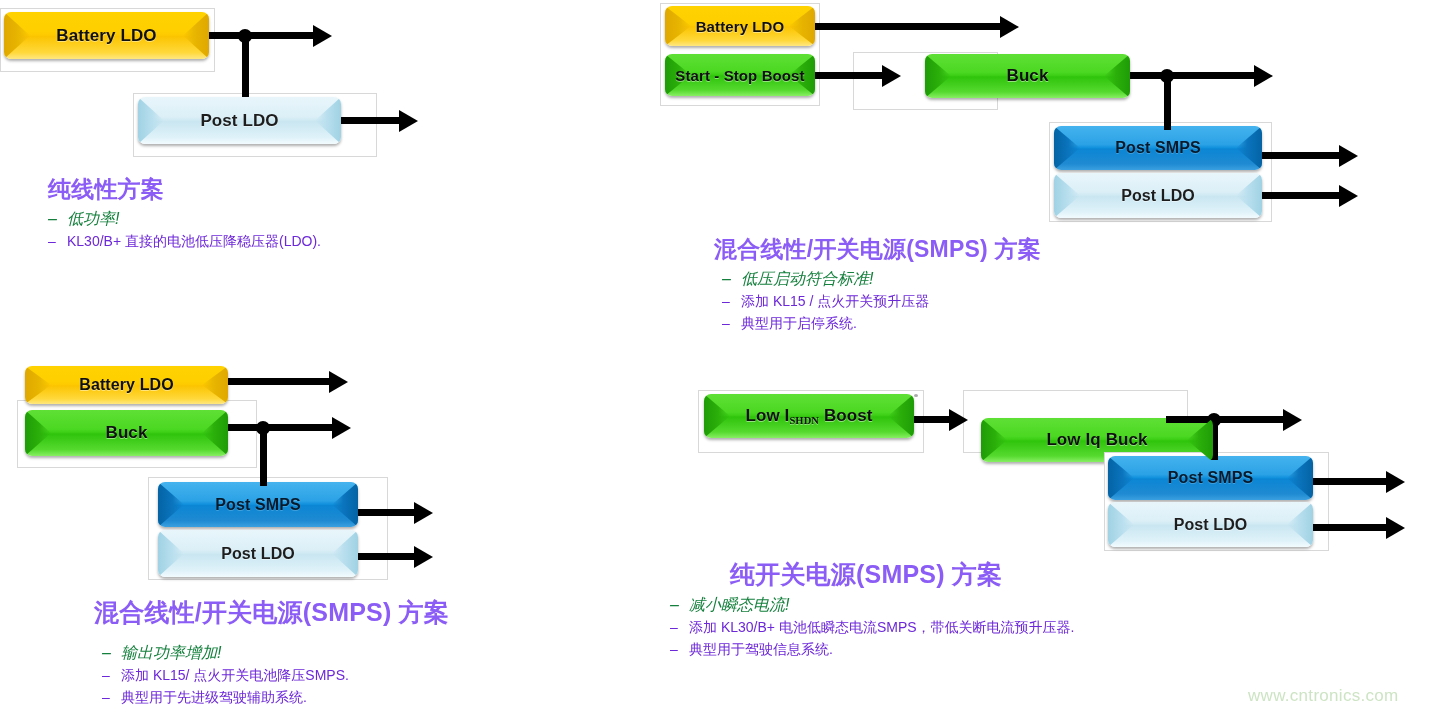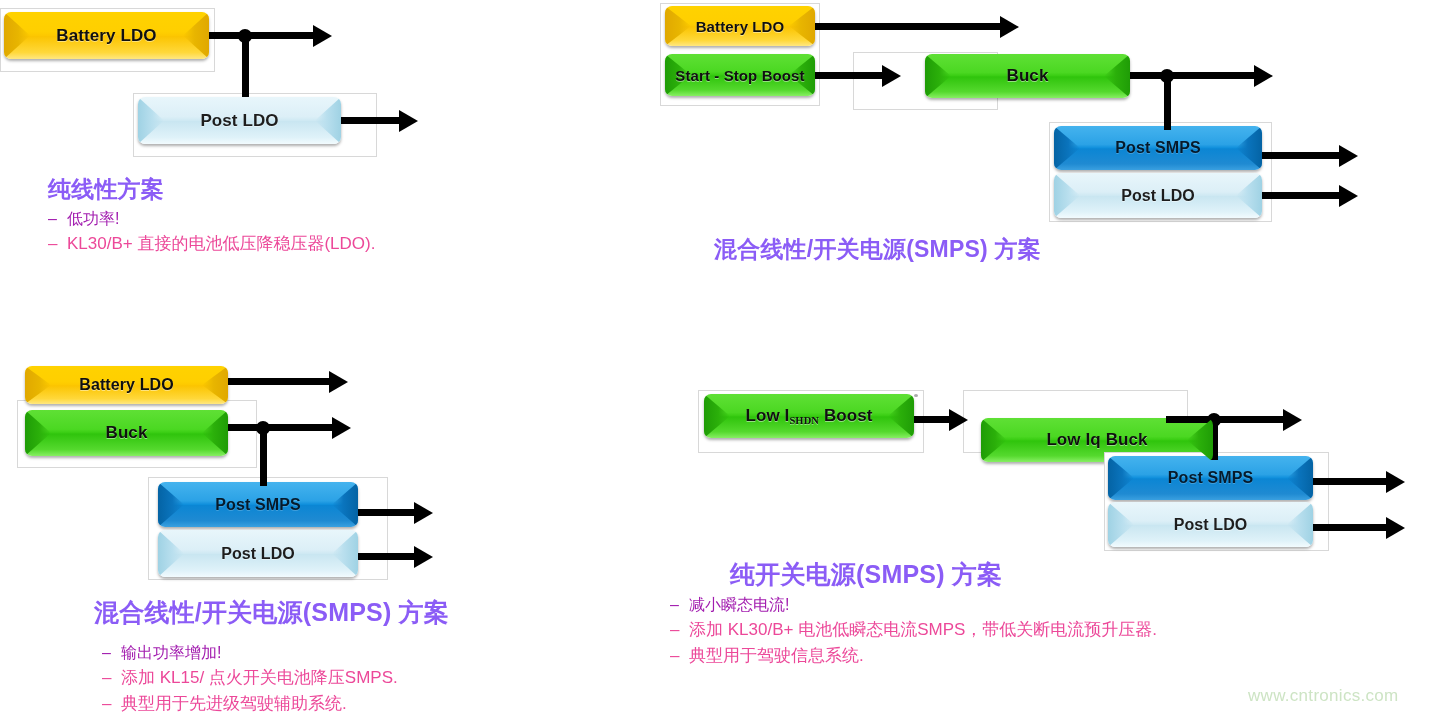--- a/index.html
+++ b/index.html
@@ -87,25 +87,25 @@
     border-left:19px solid #000;}
 
   
   .cap{position:absolute;}
   .cap h3{
     margin:0;font-size:23px;font-weight:bold;color:#8b5cf6;
     letter-spacing:.2px;white-space:nowrap;
   }
   .cap ul{margin:2px 0 0 0;padding:0;list-style:none;}
   .cap li{
-    font-size:17px;color:#ec4899;white-space:nowrap;line-height:1.52;
+    font-size:14px;color:#6d28d9;white-space:nowrap;line-height:1.52;
     position:relative;padding-left:19px;
   }
   .cap li::before{content:"–";position:absolute;left:0;top:0;}
-  .cap li.red{color:#a21caf;font-size:16px;}
+  .cap li.red{color:#15803d;font-size:16px;font-style:italic;}
 
   .watermark{
     position:absolute;font-size:17px;color:#cde4c4;letter-spacing:.3px;
     white-space:nowrap;
   }
   .speck{position:absolute;background:#aaa;border-radius:50%;}
 </style>
 </head>
 <body>
 
@@ -172,20 +172,25 @@
   <div class="arrow" style="left:594px;top:64.5px;"></div>
   <div class="wire v" style="left:503.5px;top:72px;height:58px;"></div>
 
   <div class="wire h" style="left:600px;top:152px;width:82px;"></div>
   <div class="arrow" style="left:679px;top:144.5px;"></div>
   <div class="wire h" style="left:600px;top:192px;width:82px;"></div>
   <div class="arrow" style="left:679px;top:184.5px;"></div>
 
   <div class="cap" style="left:38px;top:234px;">
     <h3 style="padding-left:16px;">混合线性/开关电源(SMPS) 方案</h3>
+    <ul style="padding-left:24px;">
+      <li class="red">低压启动符合标准!</li>
+      <li>添加 KL15 / 点火开关预升压器</li>
+      <li>典型用于启停系统.</li>
+    </ul>
   </div>
 </div>
 
 <div class="quad" style="left:0;top:360px;width:570px;height:353px;">
 
   <div class="frame" style="left:17px;top:40px;width:240px;height:68px;"></div>
   <div class="blk yellow" style="left:25px;top:6px;width:203px;height:38px;font-size:16px;">
     <span class="lbl">Battery LDO</span>
   </div>
   <div class="blk green" style="left:25px;top:50px;width:203px;height:46px;font-size:17px;">

